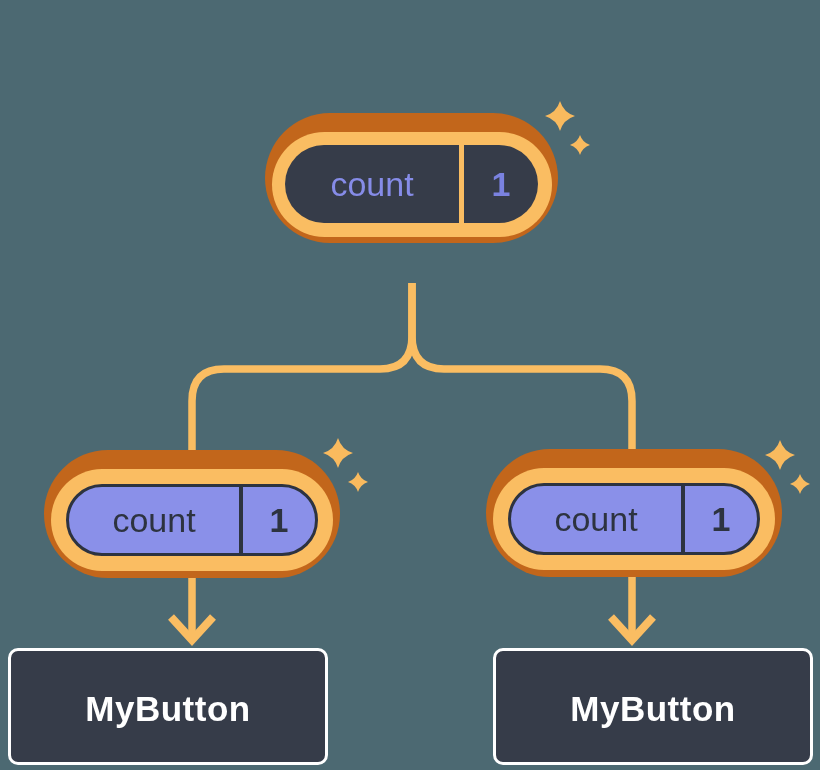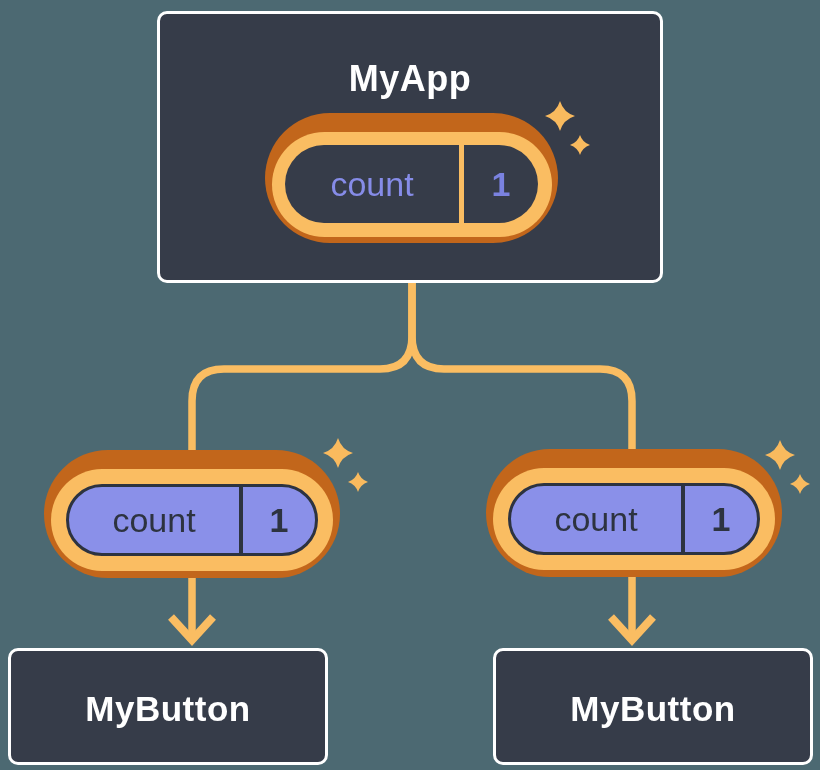--- a/index.html
+++ b/index.html
@@ -62,23 +62,20 @@
 
 <div class="canvas">
 
   <svg id="connectors" viewBox="0 0 820 770" fill="none">
     <path d="M412,283 L412,336 Q412,369 380,369 L224,369 Q192,369 192,401 L192,634" stroke="var(--orange-light)" stroke-width="7.5"></path>
     <path d="M412,283 L412,336 Q412,369 444,369 L600,369 Q632,369 632,401 L632,634" stroke="var(--orange-light)" stroke-width="7.5"></path>
     <path d="M171,617 L192,640 L213,617" stroke="var(--orange-light)" stroke-width="8" stroke-linejoin="miter"></path>
     <path d="M611,617 L632,640 L653,617" stroke="var(--orange-light)" stroke-width="8" stroke-linejoin="miter"></path>
   </svg>
 
-  <div class="comp-box" id="parent-box">
-    <div class="comp-label">MyApp</div>
-  </div>
 
   <div class="pill" id="state-pill">
     <div class="pill-mid">
       <div class="pill-inner">
         <div class="pill-cell pill-name-cell">count</div>
         <div class="pill-divider"></div>
         <div class="pill-cell pill-value-cell">1</div>
       </div>
     </div>
   </div>

